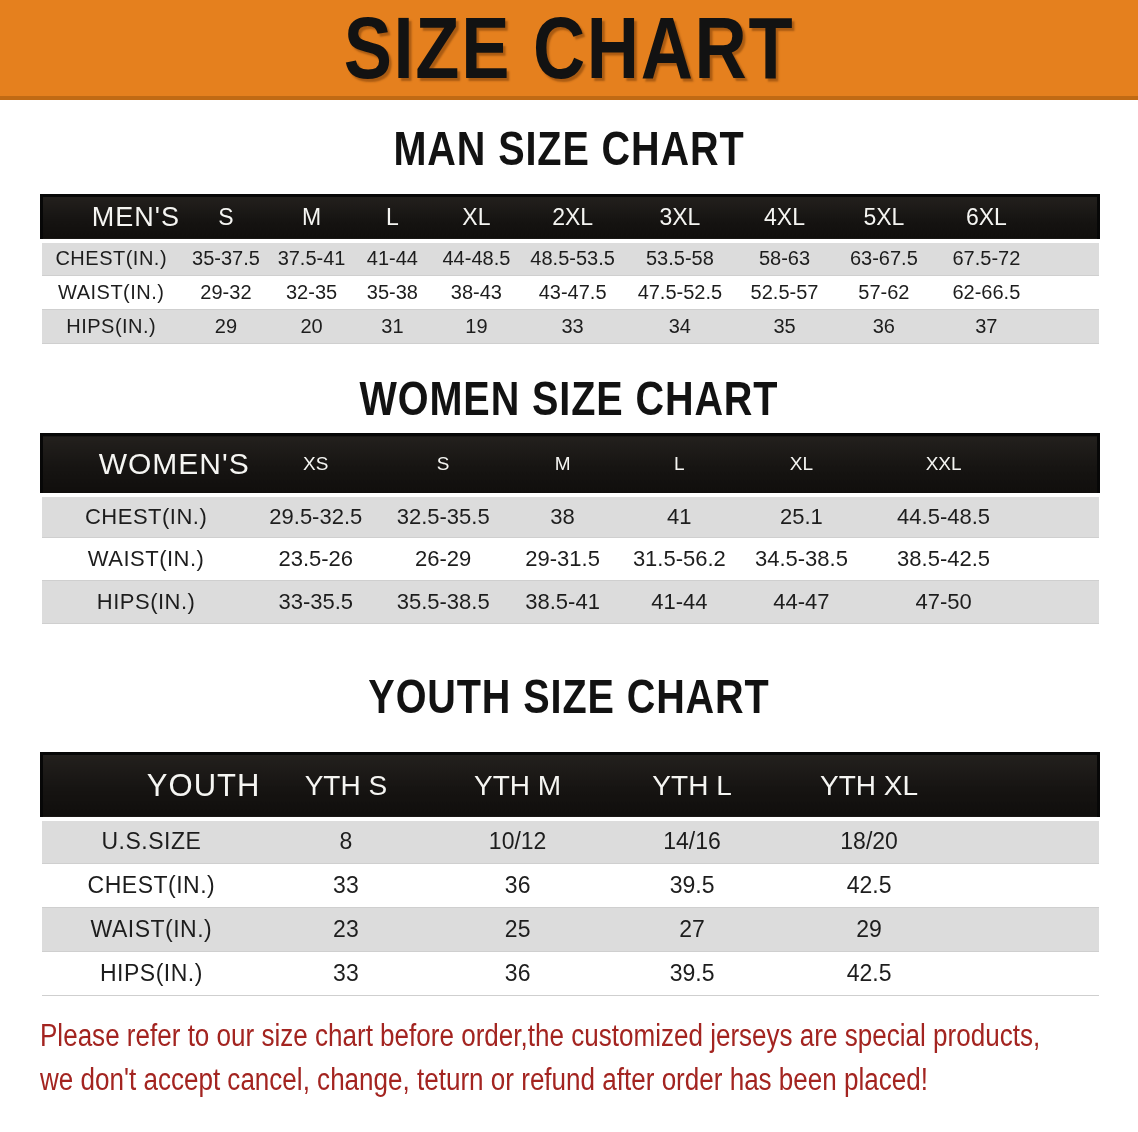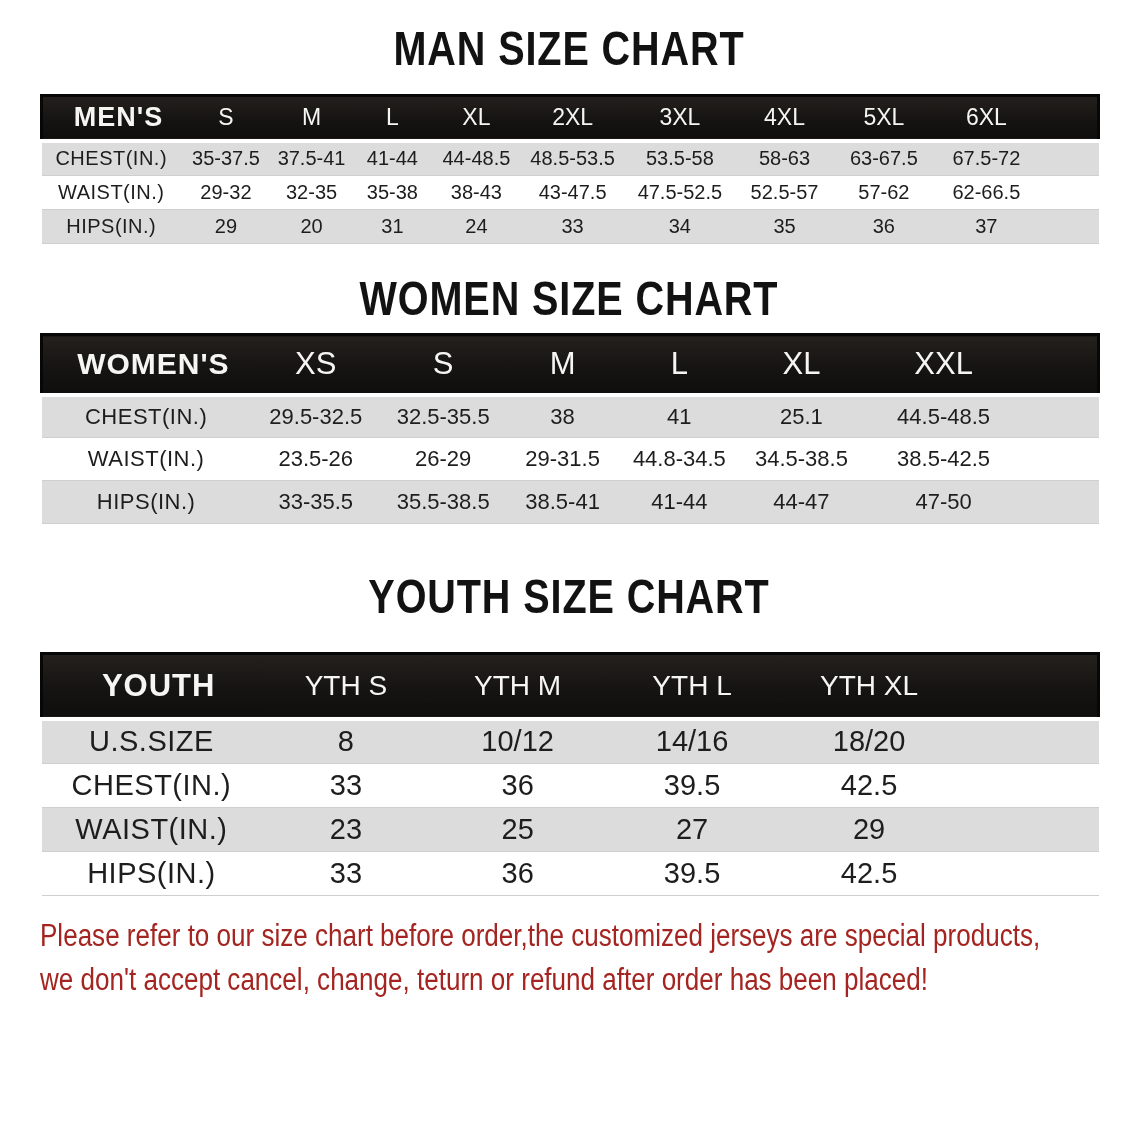--- a/index.html
+++ b/index.html
@@ -47,54 +47,57 @@
   .tbl-youth{margin-top:30px;}
 
   .size-table thead th{
     background:linear-gradient(#23201d,var(--bar-bg) 55%,#100e0c);
     color:#f5f5f2;font-weight:400;text-align:center;
     border-top:3px solid #070707;border-bottom:3px solid #070707;
   }
   .size-table thead th:first-child{border-left:3px solid #070707;}
   .size-table thead th:last-child{border-right:3px solid #070707;}
   .size-table .label-th{
-    text-align:center;padding-left:14px;font-weight:700;letter-spacing:1px;
+    text-align:right;padding-left:14px;font-weight:400;letter-spacing:1px;
   }
   .size-table tbody td{
     text-align:center;color:#1d1d1d;font-weight:400;
   }
   .size-table tbody tr:nth-child(odd) td{background:var(--row-gray);}
   .size-table tbody tr:nth-child(even) td{background:#ffffff;}
   .size-table tbody tr:first-child td{border-top:4px solid #ffffff;}
   .size-table tbody tr td{border-bottom:1px solid #cfcfcf;}
   .size-table .row-label{letter-spacing:0.5px;}
 
   .tbl-men thead th{height:46px;font-size:23px;}
   .tbl-men .label-th{font-size:27px;}
   .tbl-men tbody td{height:34px;font-size:20px;}
 
-  .tbl-women thead th{height:60px;font-size:31px;}
+  .tbl-women thead th{height:60px;font-size:19px;}
   .tbl-women .label-th{font-size:30px;}
   .tbl-women tbody td{height:43px;font-size:22px;}
 
   .tbl-youth thead th{height:66px;font-size:28px;}
   .tbl-youth .label-th{font-size:31px;}
-  .tbl-youth tbody td{height:44px;font-size:29px;}
+  .tbl-youth tbody td{height:44px;font-size:23px;}
 
   .notice{margin:18px 4px 0 40px;color:var(--notice-red);}
   .notice p{
     margin:0;font-size:31px;line-height:1.42;white-space:nowrap;
     transform:scaleX(0.84);transform-origin:left center;
   }
 </style>
 </head>
 <body>
 
 <div class="page">
 
+  <header class="banner">
+    <h1 class="banner-title">SIZE CHART</h1>
+  </header>
 
   <section>
     <h2 class="section-heading heading-men">MAN SIZE CHART</h2>
     <table class="size-table tbl-men">
         <colgroup>
           <col style="width: 13.2%;">
           <col style="width: 8.5%;">
           <col style="width: 7.7%;">
           <col style="width: 7.6%;">
           <col style="width: 8.3%;">
@@ -145,21 +148,21 @@
             <td>52.5-57</td>
             <td>57-62</td>
             <td>62-66.5</td>
             <td class="filler"></td>
           </tr>
           <tr>
             <td class="row-label">HIPS(IN.)</td>
             <td>29</td>
             <td>20</td>
             <td>31</td>
-            <td>24</td>
+            <td>19</td>
             <td>33</td>
             <td>34</td>
             <td>35</td>
             <td>36</td>
             <td>37</td>
             <td class="filler"></td>
           </tr>
         </tbody>
       </table>
   </section>
@@ -198,21 +201,21 @@
             <td>41</td>
             <td>25.1</td>
             <td>44.5-48.5</td>
             <td class="filler"></td>
           </tr>
           <tr>
             <td class="row-label">WAIST(IN.)</td>
             <td>23.5-26</td>
             <td>26-29</td>
             <td>29-31.5</td>
-            <td>44.8-34.5</td>
+            <td>31.5-56.2</td>
             <td>34.5-38.5</td>
             <td>38.5-42.5</td>
             <td class="filler"></td>
           </tr>
           <tr>
             <td class="row-label">HIPS(IN.)</td>
             <td>33-35.5</td>
             <td>35.5-38.5</td>
             <td>38.5-41</td>
             <td>41-44</td>

